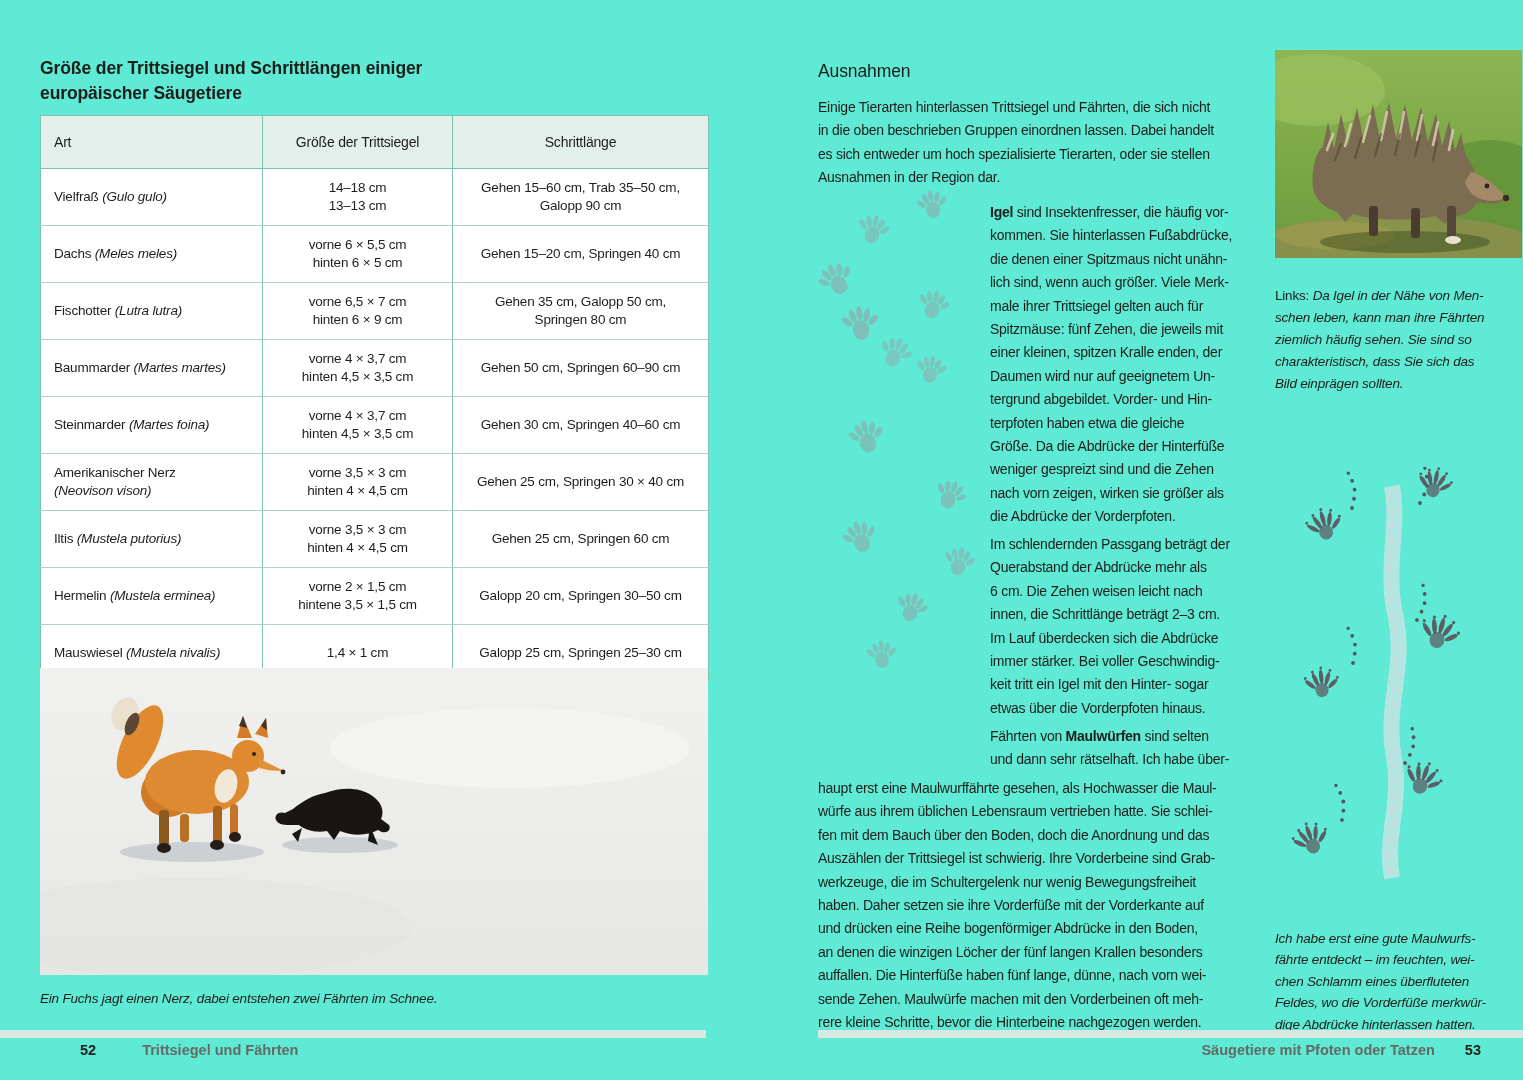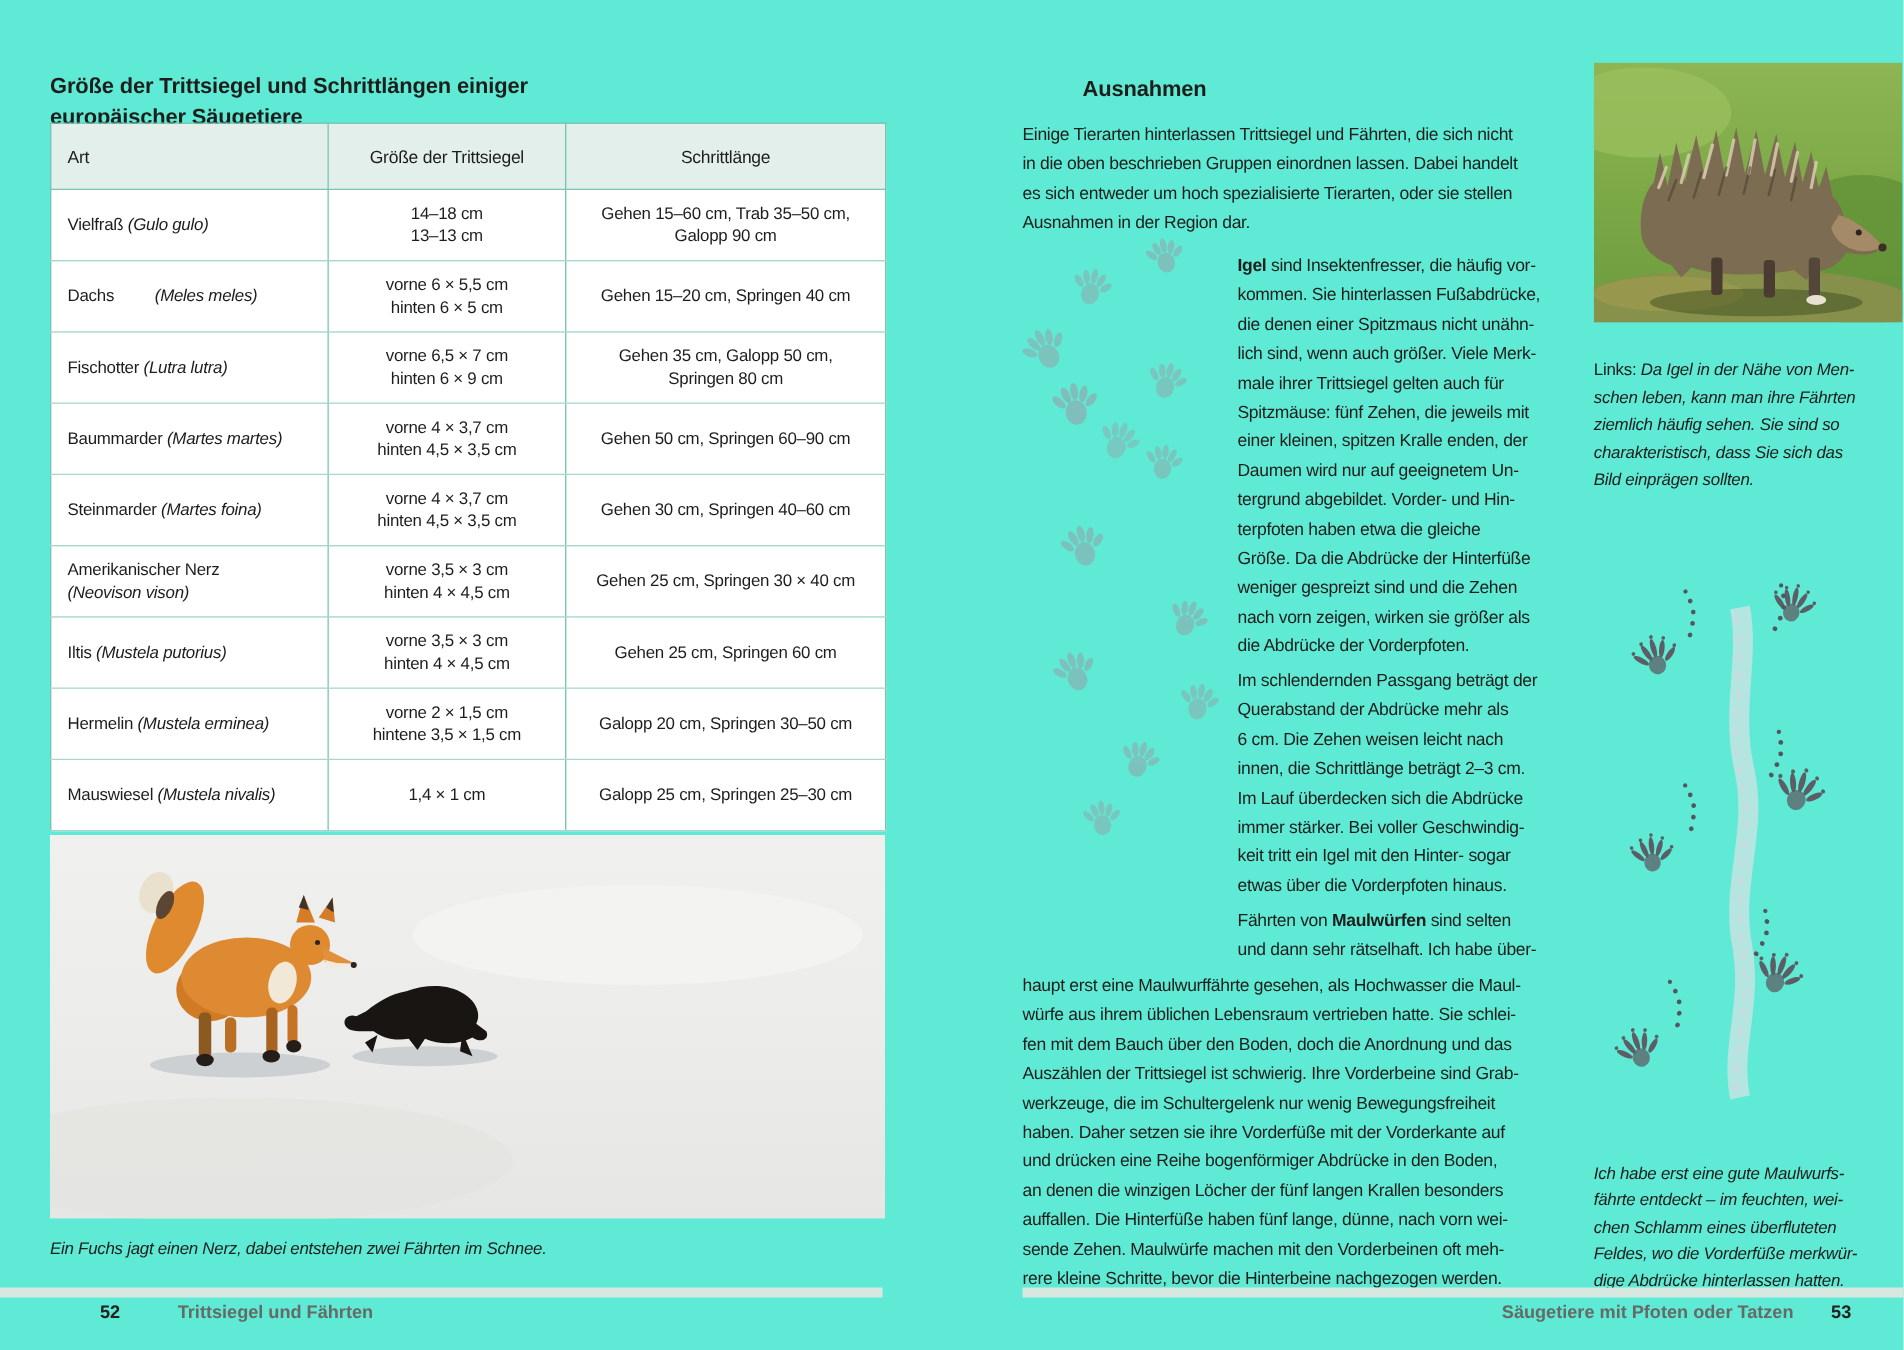--- a/index.html
+++ b/index.html
@@ -3,21 +3,21 @@
 <meta charset="utf-8">
 <style>
   html,body{margin:0;padding:0;background:#ffffff;}
   .spread{position:relative;width:1523px;height:1080px;background:#5eead4;overflow:hidden;
           font-family:"Liberation Sans","DejaVu Sans",sans-serif;color:#1d1d1b;}
   .abs{position:absolute;}
 
   
   .page-title{left:40px;top:44px;width:620px;font-size:17.5px;font-weight:700;line-height:1.42;
               white-space:pre-line;letter-spacing:-0.1px;}
-  table.tracks{left:40px;top:98px;width:668px;border-collapse:collapse;table-layout:fixed;
+  table.tracks{left:40px;top:115px;width:668px;border-collapse:collapse;table-layout:fixed;
                position:absolute;font-size:13.5px;letter-spacing:-0.2px;}
   table.tracks,table.tracks th,table.tracks td{border:1.4px solid #7cc2b2;}
   table.tracks th{background:#e3efea;height:50px;font-weight:400;font-size:14px;}
   table.tracks td{background:#ffffff;height:50px;border-top:1px solid #a9d6c9;border-bottom:1px solid #a9d6c9;
                   padding:3px 8px;white-space:pre-line;line-height:1.35;}
   table.tracks td.art,table.tracks th.art{text-align:left;padding-left:13px;}
   table.tracks td.c,table.tracks th.c{text-align:center;}
   table.tracks{border:1.4px solid #7cc2b2;}
   .col-art{width:222px;}.col-size{width:190px;}.col-stride{width:256px;}
 
@@ -31,21 +31,21 @@
   .bar-right{left:818px;width:705px;}
   .footer-text{top:1042px;font-size:14.5px;font-weight:700;}
   .footer-left{left:40px;width:660px;margin-left:40px;}
   .footer-right{left:818px;width:663px;text-align:right;}
   .pgnum{color:#222220;}
   .section-name{color:#666a66;}
   .footer-left .section-name{margin-left:42px;}
   .footer-right .pgnum{margin-left:26px;}
 
   
-  .heading{left:818px;top:46px;width:300px;font-size:17.5px;font-weight:700;letter-spacing:-0.1px;margin-left:48px;}
+  .heading{left:818px;top:46px;width:300px;font-size:17.5px;font-weight:400;letter-spacing:-0.1px;}
   .body-text{font-size:14px;line-height:23.4px;letter-spacing:-0.25px;white-space:pre;}
   .intro{left:818px;top:82px;width:470px;}
   .col-narrow{left:990px;width:280px;}
   .igel-para{top:187px;}
   .passgang-para{top:519px;}
   .maulwurf-intro{top:711px;}
   .maulwurf-full{left:818px;top:763px;width:470px;}
 
   .hedgehog-photo{left:1275px;top:50px;width:247px;height:208px;overflow:hidden;}
   .hedgehog-caption{left:1275px;top:271px;width:250px;font-size:13.5px;line-height:22px;
@@ -80,21 +80,21 @@
     </thead>
     <tbody>
         <tr>
           <td class="art"><span>Vielfraß </span><span style="font-style: italic;">(Gulo gulo)</span></td>
           <td class="c">14–18 cm
 13–13 cm</td>
           <td class="c">Gehen 15–60 cm, Trab 35–50 cm,
 Galopp 90 cm</td>
         </tr>
         <tr>
-          <td class="art"><span>Dachs </span><span style="font-style: italic; margin-left: 29px;">(Meles meles)</span></td>
+          <td class="art"><span>Dachs </span><span style="font-style: italic;">(Meles meles)</span></td>
           <td class="c">vorne 6 × 5,5 cm
 hinten 6 × 5 cm</td>
           <td class="c">Gehen 15–20 cm, Springen 40 cm</td>
         </tr>
         <tr>
           <td class="art"><span>Fischotter </span><span style="font-style: italic;">(Lutra lutra)</span></td>
           <td class="c">vorne 6,5 × 7 cm
 hinten 6 × 9 cm</td>
           <td class="c">Gehen 35 cm, Galopp 50 cm,
 Springen 80 cm</td>

